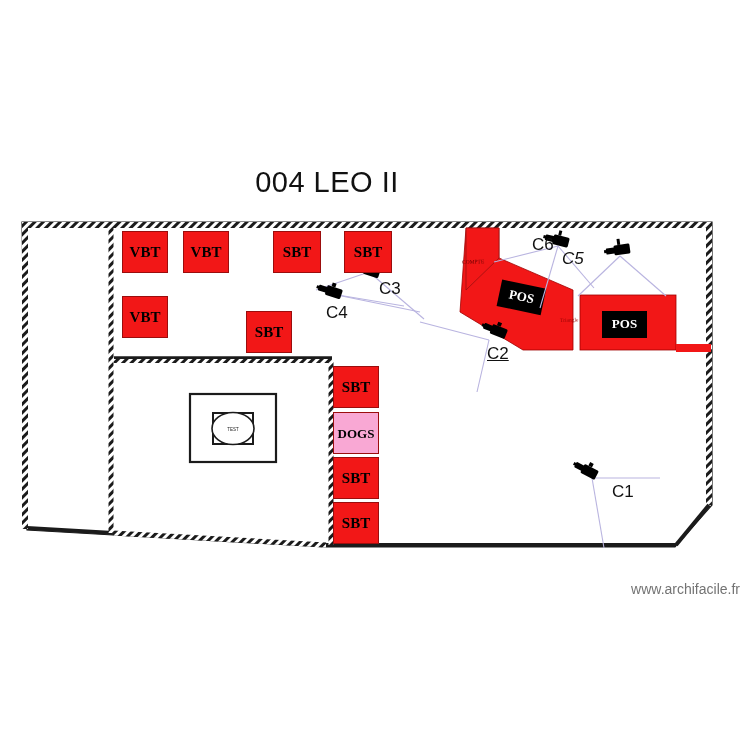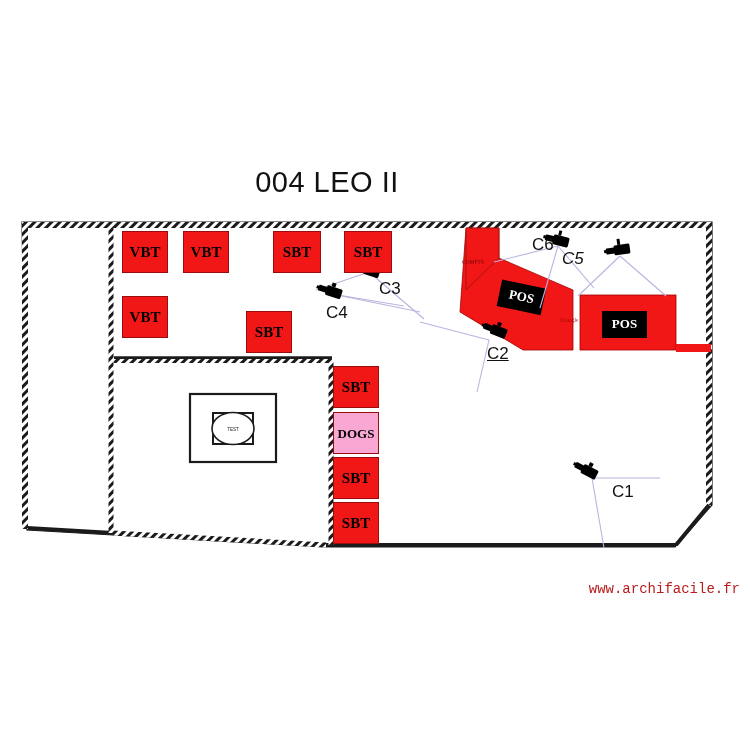--- a/index.html
+++ b/index.html
@@ -9,22 +9,22 @@
     position:relative;overflow:hidden;
   }
   #plan{position:absolute;left:0;top:0;width:750px;height:750px;}
   #title{
     position:absolute;left:0;top:166px;width:654px;text-align:center;
     font-family:"Liberation Sans",sans-serif;
     font-size:29px;font-weight:400;color:#111;letter-spacing:0.5px;
   }
   #watermark{
     position:absolute;right:10px;top:581px;
-    font-family:Liberation Mono, monospace;
-    font-size:14px;color:#b91c1c;
+    font-family:Liberation Sans, sans-serif;
+    font-size:14px;color:#737373;
   }
   .lbl{position:absolute;font-family:"Liberation Sans",sans-serif;color:#000;}
   .cam-label{font-size:17px;color:#111;}
   .box-label{
     position:absolute;font-family:"Liberation Serif",serif;
     font-weight:bold;color:#000;text-align:left;
   }
 </style>
 </head>
 <body>

